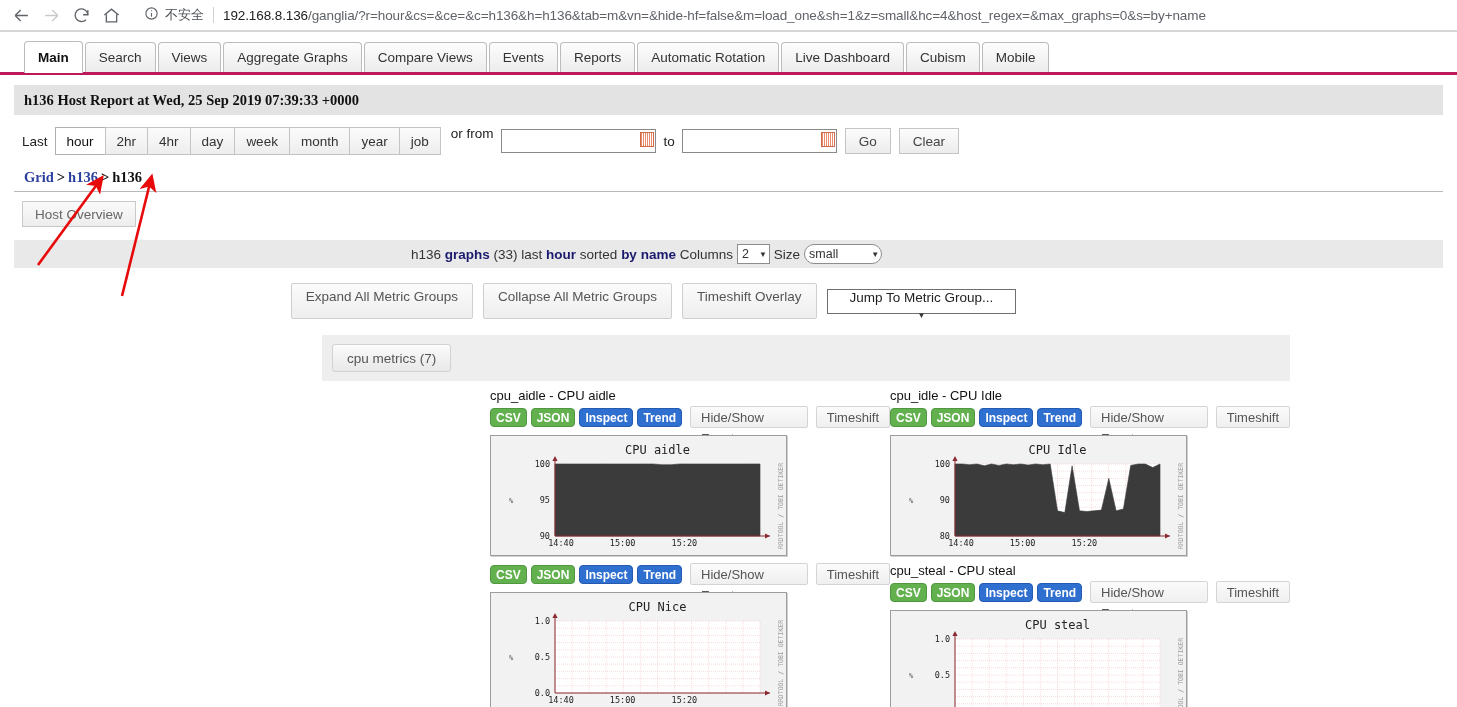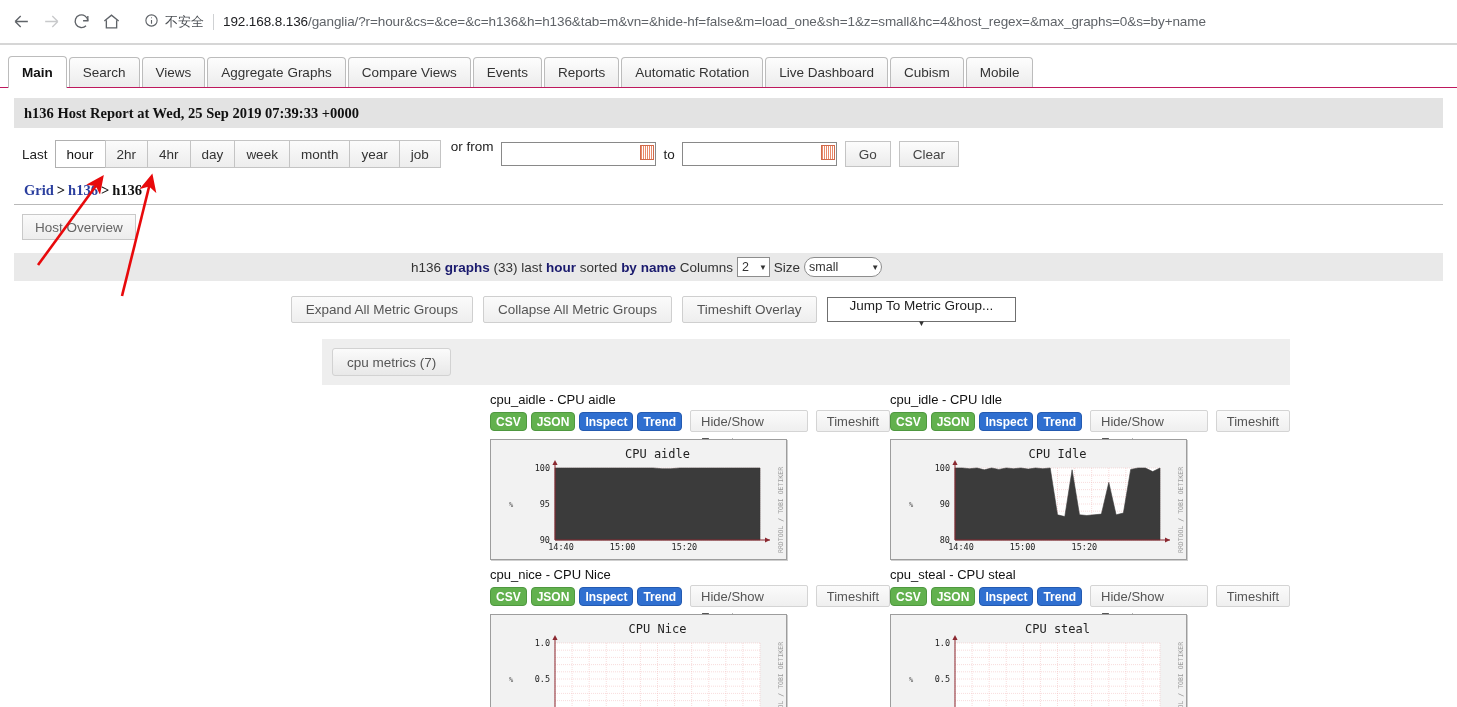--- a/index.html
+++ b/index.html
@@ -9,21 +9,21 @@
     background:#fff;
     font-family:"Liberation Sans", sans-serif;
     font-size:13px;
     color:#222;
     overflow:hidden;
     position:relative;
   }
 
   
   .browser-bar {
-    height:43px; display:flex; align-items:center;
+    height:30px; display:flex; align-items:center;
     padding:0 6px; background:#fff;
   }
   .nav-btn {
     width:30px; height:28px; display:flex; align-items:center; justify-content:center;
     color:#5f6368; flex:none;
   }
   .nav-btn.disabled { color:#c8c9cb; }
   .nav-btn svg { display:block; }
   .omnibox {
     flex:1; height:28px; display:flex; align-items:center;
@@ -35,21 +35,21 @@
   .omni-sep { width:1px; height:16px; background:#cfd1d3; margin:0 9px; flex:none; }
   .url-text { font-size:13.5px; color:#5f6368; letter-spacing:-0.1px; }
   .url-text .url-host { color:#202124; }
   .chrome-rule { height:2px; background:#d6d6d6; }
 
   
   .page { position:relative; padding:0; }
 
   .tabbar {
     display:flex; align-items:flex-end; height:32px;
-    padding-left:8px; border-bottom:1px solid #be185d;
+    padding-left:24px; border-bottom:3px solid #be185d;
     background:#fff; margin-top:11px;
   }
   .tab {
     height:30px; line-height:29px; padding:0 13px;
     border:1px solid #bcbcbc; border-bottom:none;
     background:linear-gradient(#fdfdfd,#ececec);
     color:#333; font-size:13.5px; margin-right:2px;
     border-radius:4px 4px 0 0; white-space:nowrap;
   }
   .tab.active {
@@ -128,21 +128,21 @@
     font-family:"Liberation Sans", sans-serif;
   }
   .graphbar .gb-sel.wide { min-width:78px; justify-content:space-between;border-radius:10px; }
   .caret { font-size:8px; color:#333; }
 
   .ctrl-row {
     display:flex; justify-content:center; align-items:center; gap:10px;
     margin-top:15px; padding-right:150px;
   }
   .ctrl-btn {
-    height:27px; line-height:26px; padding:0 14px;
+    height:36px; line-height:26px; padding:0 14px;
     border:1px solid #cfcfcf; background:linear-gradient(#fbfbfb,#eeeeee);
     color:#555; font-size:13.5px; border-radius:2px;
   }
   .jump-sel {
     height:25px; border:1px solid #6f6f6f; background:#fff;
     font-size:13.5px; color:#222; padding:0 22px;
     display:inline-flex; align-items:center; gap:6px;flex-direction:column;
   }
 
   .metric-panel {
@@ -423,21 +423,20 @@
             <text class="rrd-tick" x="59" y="31" text-anchor="end">100</text>
             <text class="rrd-tick" x="70" y="110" text-anchor="middle">14:40</text>
             <text class="rrd-tick" x="131.66666666666666" y="110" text-anchor="middle">15:00</text>
             <text class="rrd-tick" x="193.33333333333331" y="110" text-anchor="middle">15:20</text>
             <text class="rrd-ylab" x="18" y="67">%</text>
             <text class="rrd-vert" transform="translate(292,113) rotate(-90)">RRDTOOL / TOBI OETIKER</text>
           </svg>
         </div>
       </div>
       <div class="cell">
-        <div class="metric-title">cpu_nice - CPU Nice</div>
         <div class="badge-row">
           <span class="badge green">CSV</span>
           <span class="badge green">JSON</span>
           <span class="badge blue">Inspect</span>
           <span class="badge blue">Trend</span>
           <span class="evt-btn">Hide/Show Events</span>
           <span class="evt-btn">Timeshift</span>
         </div>
         <div class="rrd">
           <svg width="297" height="121" viewBox="0 0 297 121">

